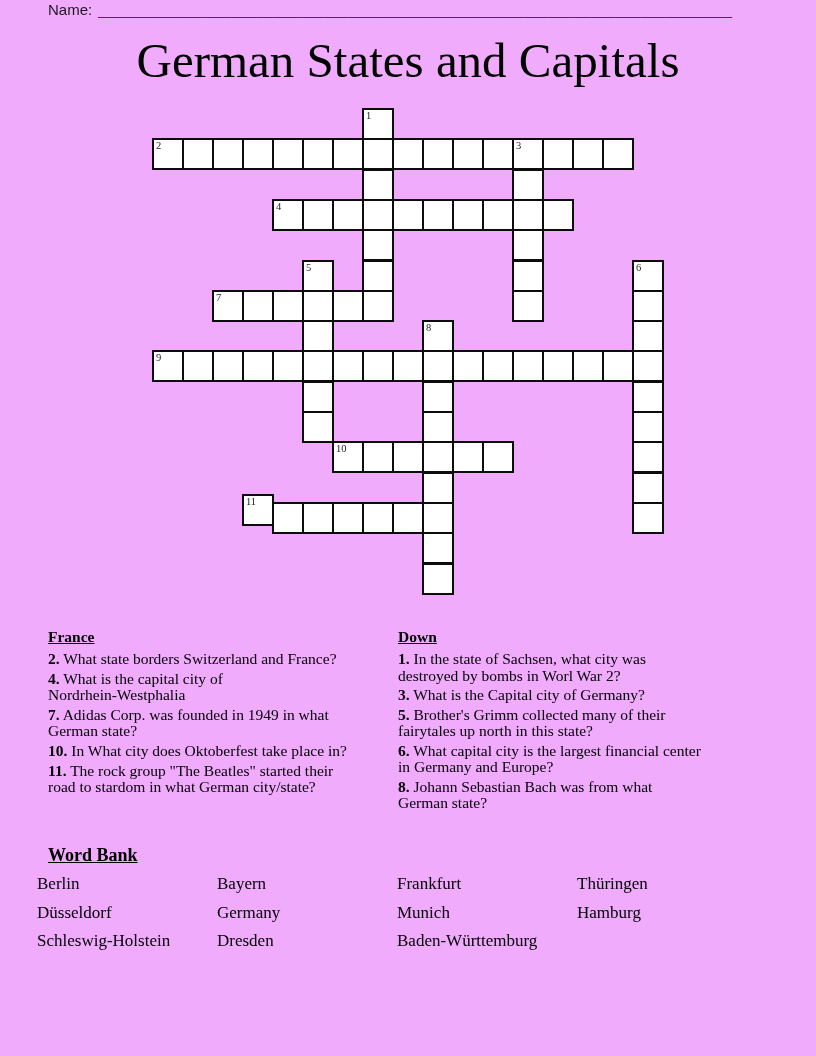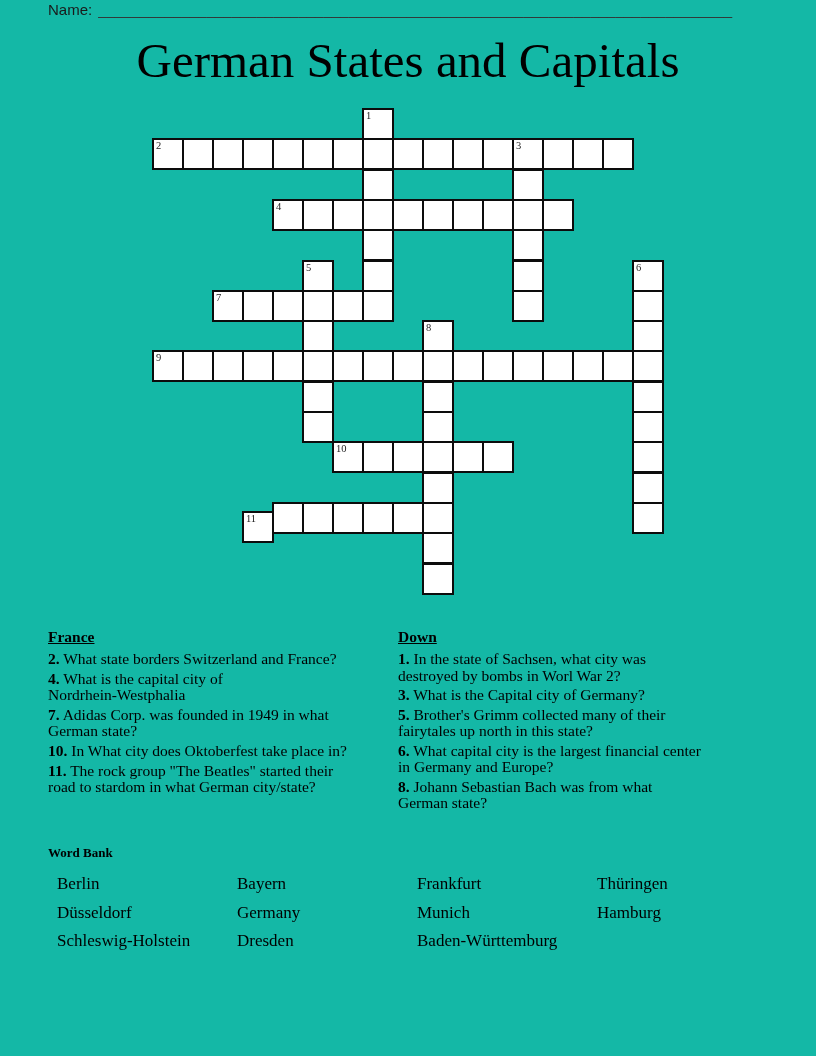--- a/index.html
+++ b/index.html
@@ -1,21 +1,21 @@
 <!DOCTYPE html>
 <html><head>
 <meta charset="utf-8">
 <style>
   * { margin: 0; padding: 0; box-sizing: border-box; }
   html, body { background: #fff; }
   .sheet {
     position: relative;
     width: 816px;
     height: 1056px;
-    background: #14b8a6;
+    background: #f0abfc;
     font-family: "Liberation Serif", serif;
     color: #000;
     overflow: hidden;
   }
   .name-row {
     position: absolute;
     left: 48px;
     top: 1px;
     font-family: "Liberation Sans", sans-serif;
     font-size: 15px;
@@ -76,26 +76,27 @@
     margin-bottom: 6px;
   }
   .clue {
     white-space: pre-line;
     margin-bottom: 3.2px;
   }
   .wordbank-heading {
     position: absolute;
     left: 48px;
     top: 845px;
-    font-size: 13px;
+    font-size: 18px;
     font-weight: bold;
+    text-decoration: underline;
   }
   #wordbank {
     position: absolute;
-    left: 57px;
+    left: 37px;
     top: 872px;
     width: 720px;
     display: grid;
     grid-template-columns: 180px 180px 180px 1fr;
     grid-auto-rows: 28.6px;
   }
   .wb-item {
     font-size: 17px;
     line-height: 24px;
   }
@@ -207,21 +208,21 @@
       <div class="cell" style="left: 390px; top: 242px;"></div>
       <div class="cell" style="left: 420px; top: 242px;"></div>
       <div class="cell" style="left: 450px; top: 242px;"></div>
       <div class="cell" style="left: 180px; top: 333px;">
         <span class="num">10</span>
       </div>
       <div class="cell" style="left: 210px; top: 333px;"></div>
       <div class="cell" style="left: 240px; top: 333px;"></div>
       <div class="cell" style="left: 300px; top: 333px;"></div>
       <div class="cell" style="left: 330px; top: 333px;"></div>
-      <div class="cell" style="left: 90px; top: 403px;">
+      <div class="cell" style="left: 90px; top: 386px;">
         <span class="num">11</span>
       </div>
       <div class="cell" style="left: 120px; top: 394px;"></div>
       <div class="cell" style="left: 150px; top: 394px;"></div>
       <div class="cell" style="left: 180px; top: 394px;"></div>
       <div class="cell" style="left: 210px; top: 394px;"></div>
       <div class="cell" style="left: 240px; top: 394px;"></div>
     </div>
 
   <div class="clue-col" id="across-col">

